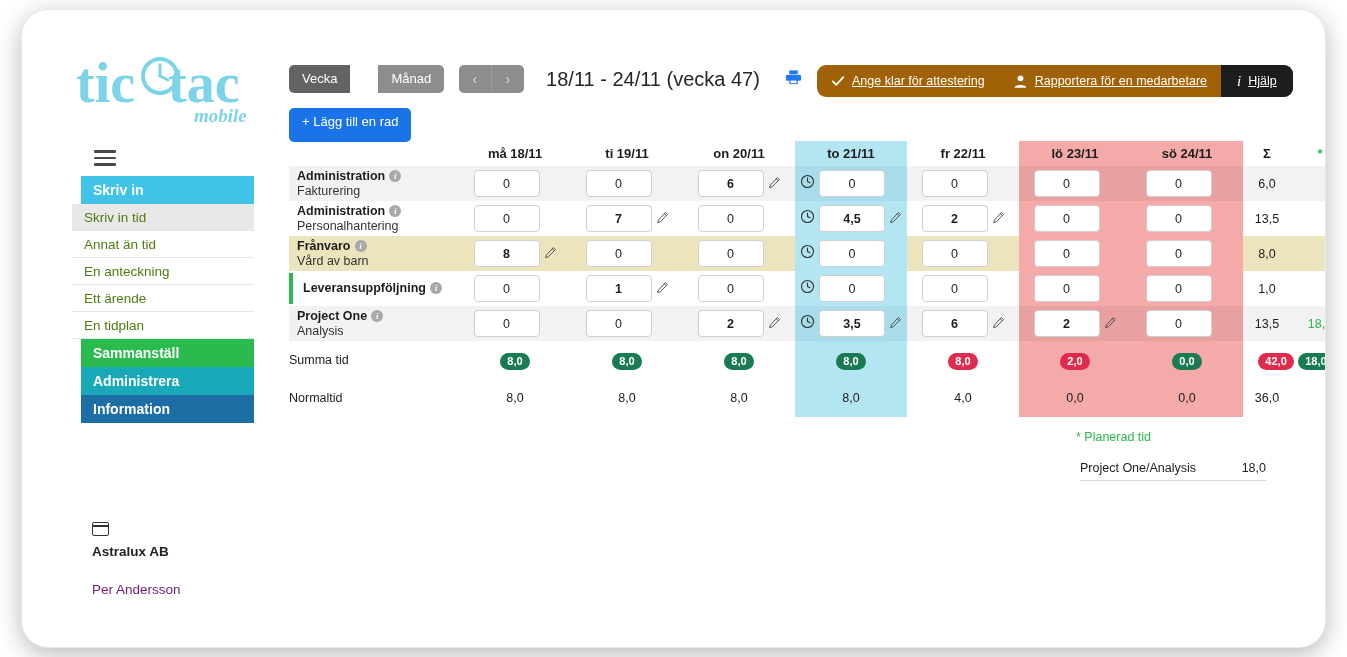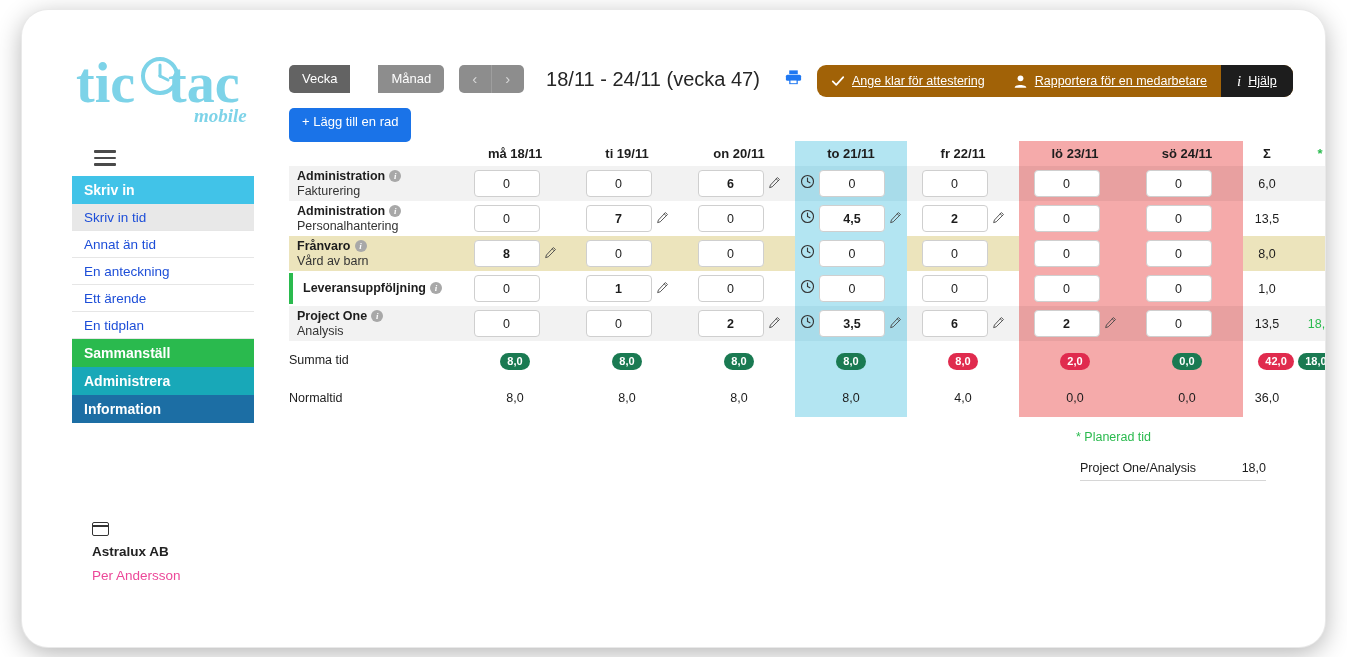--- a/index.html
+++ b/index.html
@@ -27,42 +27,42 @@
   .logo svg { display:block; }
 
   .hamburger { margin-top:22px; margin-left:22px; width:22px; cursor:pointer; }
   .hamburger span { display:block; height:2.5px; background:#4a4a4a; margin-bottom:4px; border-radius:1px; }
 
   .nav { margin-top:10px; width:182px; }
   .nav-item {
     height:27px; line-height:27px;
     padding-left:12px;
     font-size:13.5px;
-    color:#1d4ed8;
+    color:#4d7c0f;
     background:#fff;
     border-bottom:1px solid #e6e6e6;
     cursor:pointer;
     white-space:nowrap;
   }
   .nav-item.sub-active { background:#e8e8e8; }
   .nav-item.header {
     font-weight:bold; color:#ffffff; border-bottom:none;
-    font-size:14px; height:28px; line-height:28px;
+    font-size:14px; height:28px; line-height:28px;margin-left:9px;
   }
   .nav-item.c-blue  { background:#41c3e8; }
   .nav-item.c-green { background:#2aba4e; }
   .nav-item.c-teal  { background:#18a8b8; }
   .nav-item.c-dark  { background:#1c6ea4; }
   .nav-item.c-grey  { background:#b3b3b3; }
 
   .footer-block { position:absolute; left:70px; top:512px; width:220px; }
   .footer-icon { width:17px; height:14px; border:1.6px solid #333; border-radius:2px; position:relative; }
   .footer-icon:after { content:""; position:absolute; left:0; right:0; top:2.4px; height:1.6px; background:#333; }
   .footer-company { font-size:13.5px; font-weight:bold; color:#222; margin-top:8px; }
-  .footer-user { font-size:13.5px; color:#ec4899; margin-top:9px; }
+  .footer-user { font-size:13.5px; color:#701a75; margin-top:23px; }
 
   
   .toolbar { position:absolute; left:267px; top:55px; right:20px; height:70px; }
 
   .seg { display:inline-flex; border-radius:5px; overflow:hidden; vertical-align:top; }
   .seg div { font-size:13px; color:#fff; padding:0 13px; height:28px; line-height:28px; cursor:pointer; }
   .seg .on  { background:#636363; }
   .seg .off { background:#8d8d8d;margin-left:28px; }
 
   .arrows { display:inline-flex; border-radius:5px; overflow:hidden; margin-left:10px; vertical-align:top; background:#8d8d8d; }

